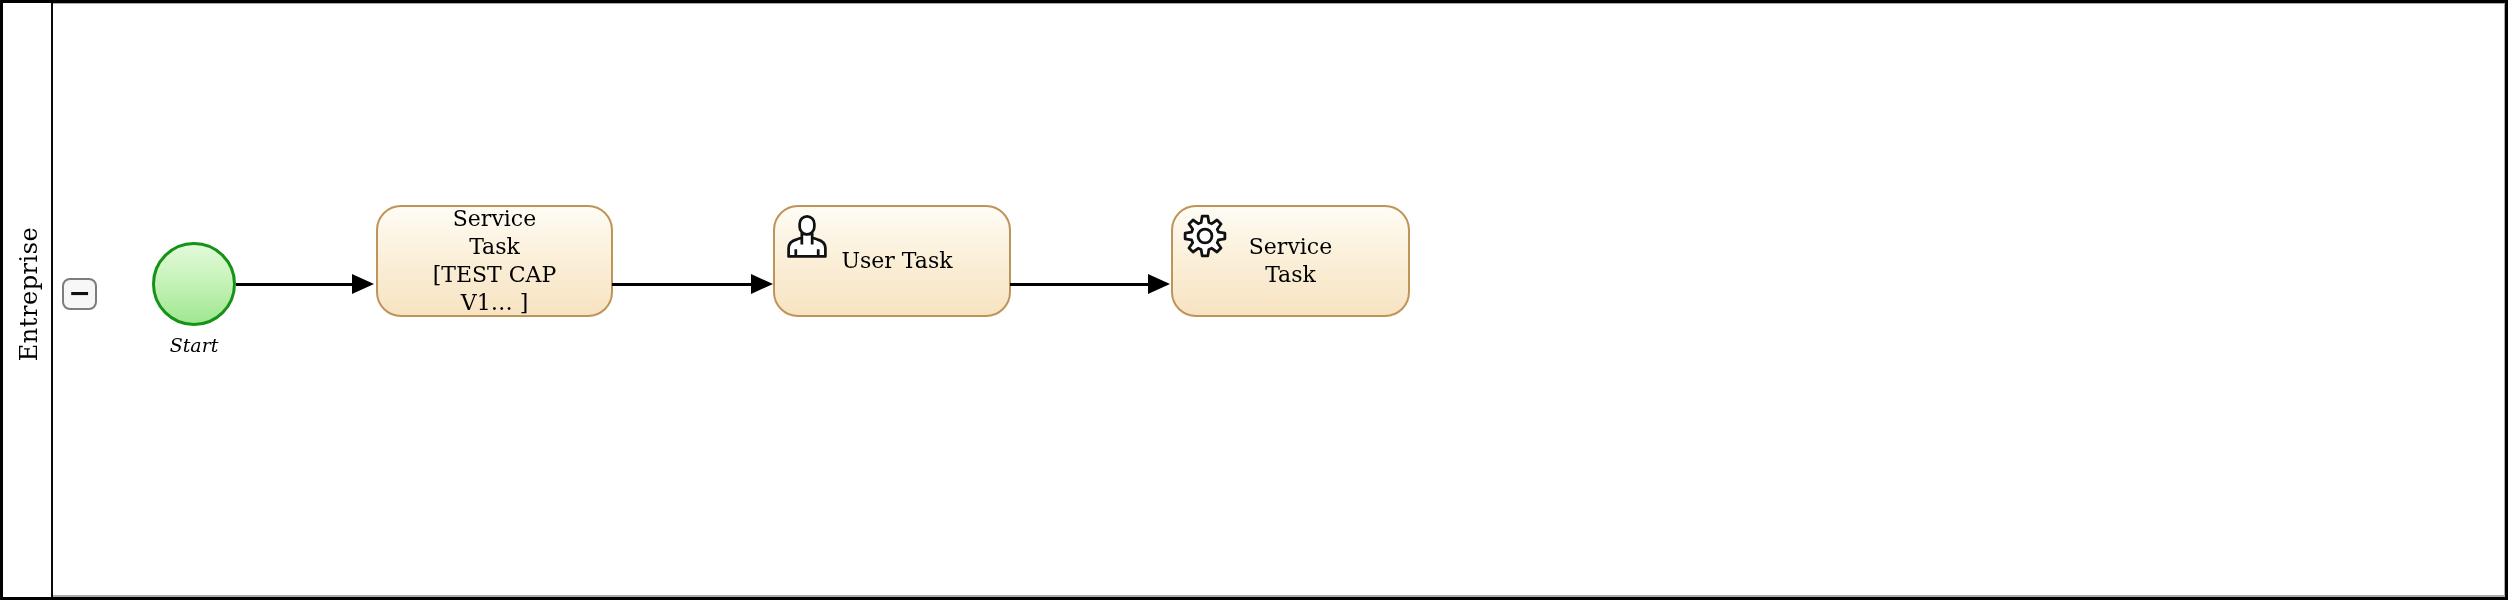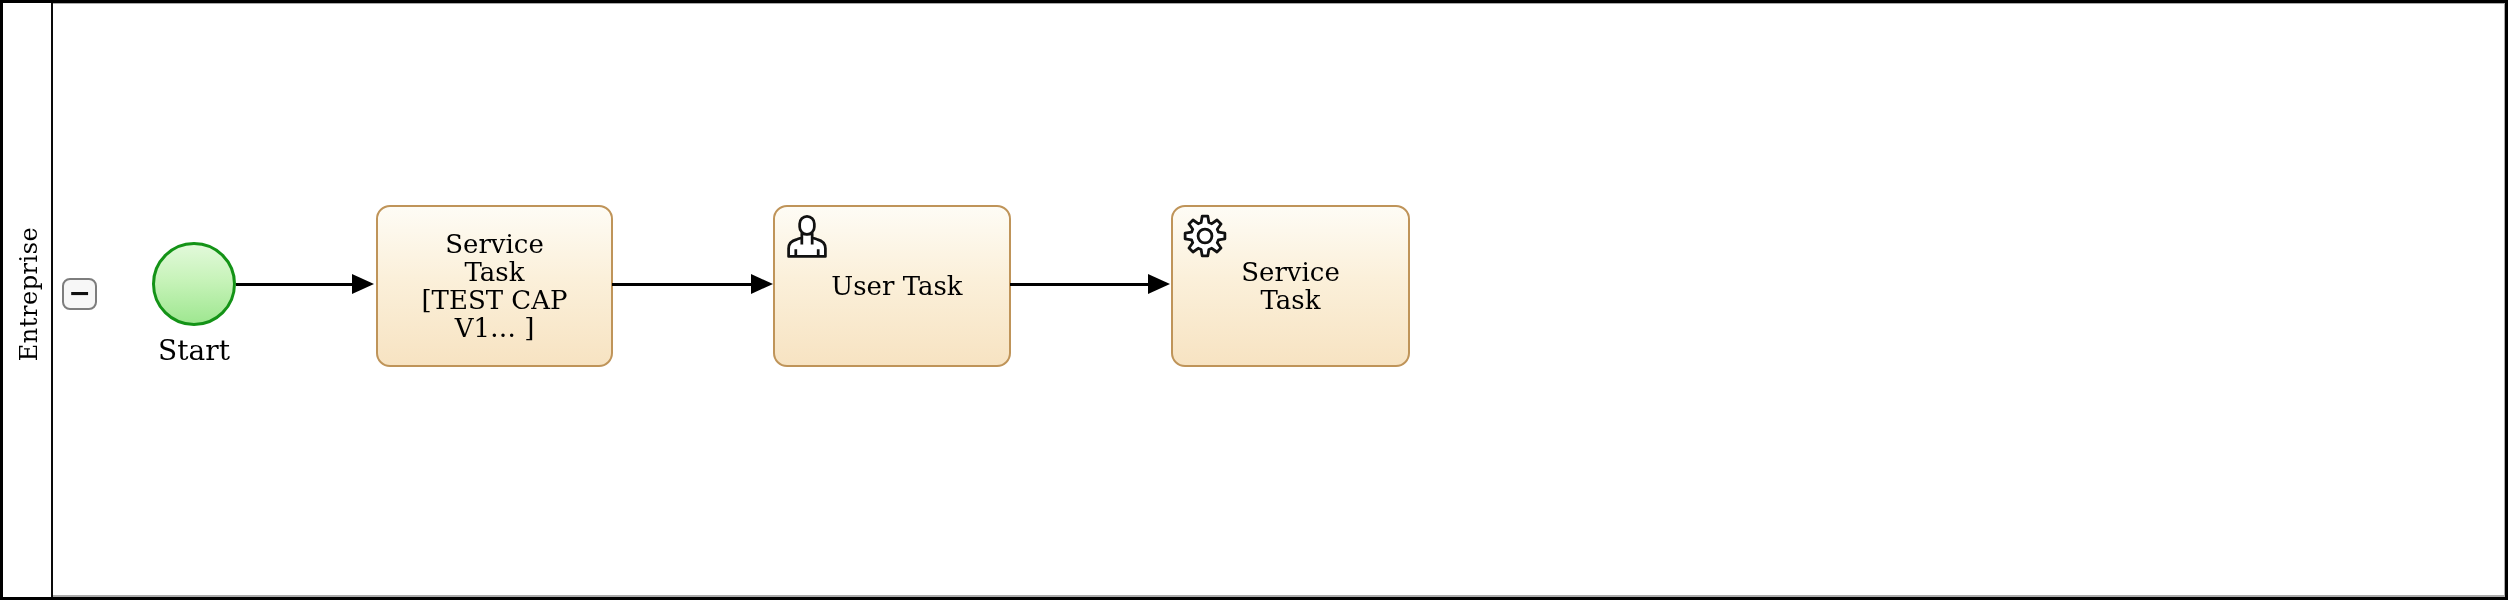--- a/index.html
+++ b/index.html
@@ -49,31 +49,31 @@
   
   .start-event{
     position:absolute;left:149px;top:239px;width:84px;height:84px;
     box-sizing:border-box;
     border:3px solid #149317;border-radius:50%;
     background:linear-gradient(to bottom,#e2f9da 0%,#c7f3b9 45%,#9fe791 100%);
   }
   .start-label{
     position:absolute;left:191px;top:331px;
     transform:translateX(-50%);
-    font-size:28px;white-space:nowrap;
+    font-size:19px;white-space:nowrap;font-style:italic;
   }
   
   .task{
-    position:absolute;top:202px;height:162px;
+    position:absolute;top:202px;height:112px;
     box-sizing:border-box;
-    border:2px solid #bf9459;border-radius:14px;
+    border:2px solid #bf9459;border-radius:25px;
     background:linear-gradient(to bottom,#fefcf5 0%,#fbf0da 45%,#f7e3c2 100%);
     display:flex;align-items:center;justify-content:center;
     text-align:center;
-    font-size:26px;line-height:28px;
+    font-size:22px;line-height:28px;
   }
   .task .lines span{display:block;}
   .task-1{left:373px;width:237px;}
   .task-2{left:770px;width:238px;padding-left:10px;}
   .task-3{left:1168px;width:239px;}
   .task-icon{position:absolute;left:9px;top:7px;}
   
   .flow-line{
     position:absolute;top:280px;height:3px;background:#000;
   }

